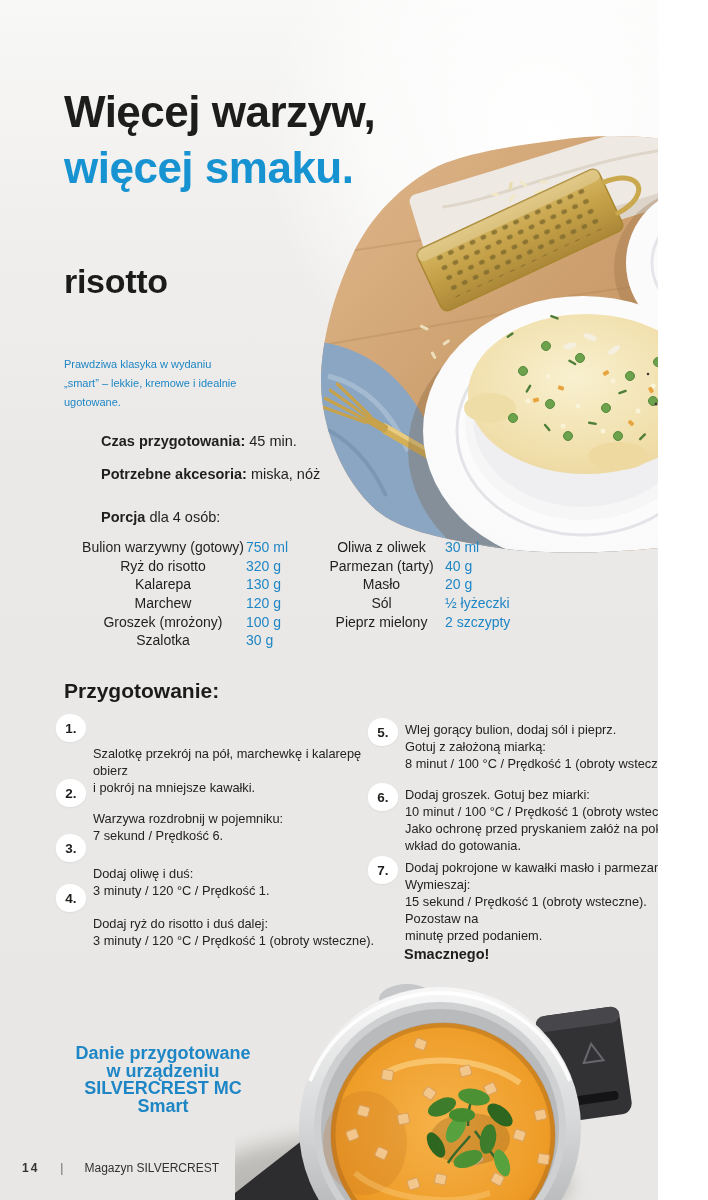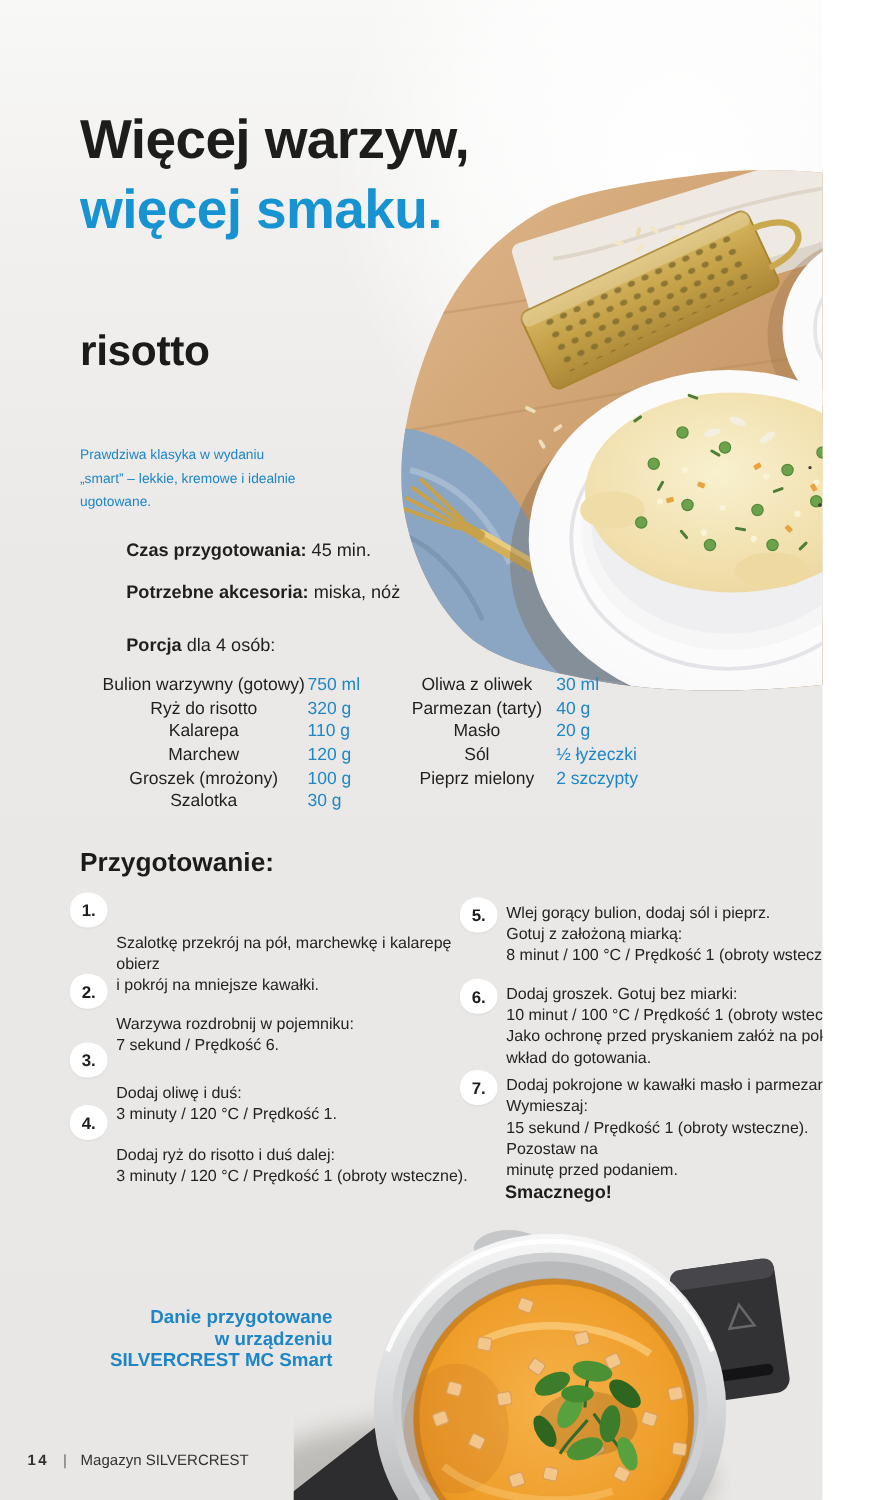--- a/index.html
+++ b/index.html
@@ -35,24 +35,24 @@
           border-radius:50% 60% 58% 48% / 52% 52% 52% 50%;
           display:flex;align-items:center;justify-content:center;
           font-size:13.5px;font-weight:800;color:#1d1d1b;box-shadow:0 1px 2px rgba(0,0,0,.05);}
   .step-text{font-size:12.8px;line-height:17px;color:#232321;white-space:pre-line;}
   .sL{left:56px;}  .sL .step-text{width:292px;margin-top:28px;}
   .sR{left:368px;} .sR .step-text{width:300px;}
   .sL1{top:717px;} .sL2{top:782px;} .sL3{top:837px;} .sL4{top:887px;}
   .sR1{top:721px;} .sR2{top:786px;} .sR3{top:859px;}
   .closing{left:404px;top:946px;z-index:2;font-size:14.5px;font-weight:800;color:#1d1d1b;}
   
-  .credit{left:60px;top:1045px;width:206px;z-index:2;text-align:right;
-          font-size:15px;line-height:17.5px;font-weight:700;color:#1e86c5;white-space:pre-line;}
-  
-  .footer{left:22px;top:1161px;z-index:3;font-size:12px;color:#33322f;display:flex;align-items:baseline;gap:11px;}
+  .credit{left:60px;top:1045px;width:206px;z-index:2;text-align:center;
+          font-size:18px;line-height:17.5px;font-weight:700;color:#1e86c5;white-space:pre-line;}
+  
+  .footer{left:22px;top:1161px;z-index:3;font-size:12px;color:#33322f;display:flex;align-items:baseline;gap:21px;}
   .footer .pn{font-weight:700;letter-spacing:2px;}
   .footer .sep{color:#6a6965;}
   
   .hero{left:318px;top:136px;z-index:1;}
   .pot{left:235px;top:983px;z-index:1;}
 </style>
 </head>
 <body>
 
 <div id="page">
@@ -260,21 +260,21 @@
     <div class="ing-row">
         <span class="ing-name">Bulion warzywny (gotowy)</span>
         <span class="ing-qty">750 ml</span>
       </div>
     <div class="ing-row">
         <span class="ing-name">Ryż do risotto</span>
         <span class="ing-qty">320 g</span>
       </div>
     <div class="ing-row">
         <span class="ing-name">Kalarepa</span>
-        <span class="ing-qty">110 g</span>
+        <span class="ing-qty">130 g</span>
       </div>
     <div class="ing-row">
         <span class="ing-name">Marchew</span>
         <span class="ing-qty">120 g</span>
       </div>
     <div class="ing-row">
         <span class="ing-name">Groszek (mrożony)</span>
         <span class="ing-qty">100 g</span>
       </div>
     <div class="ing-row">

